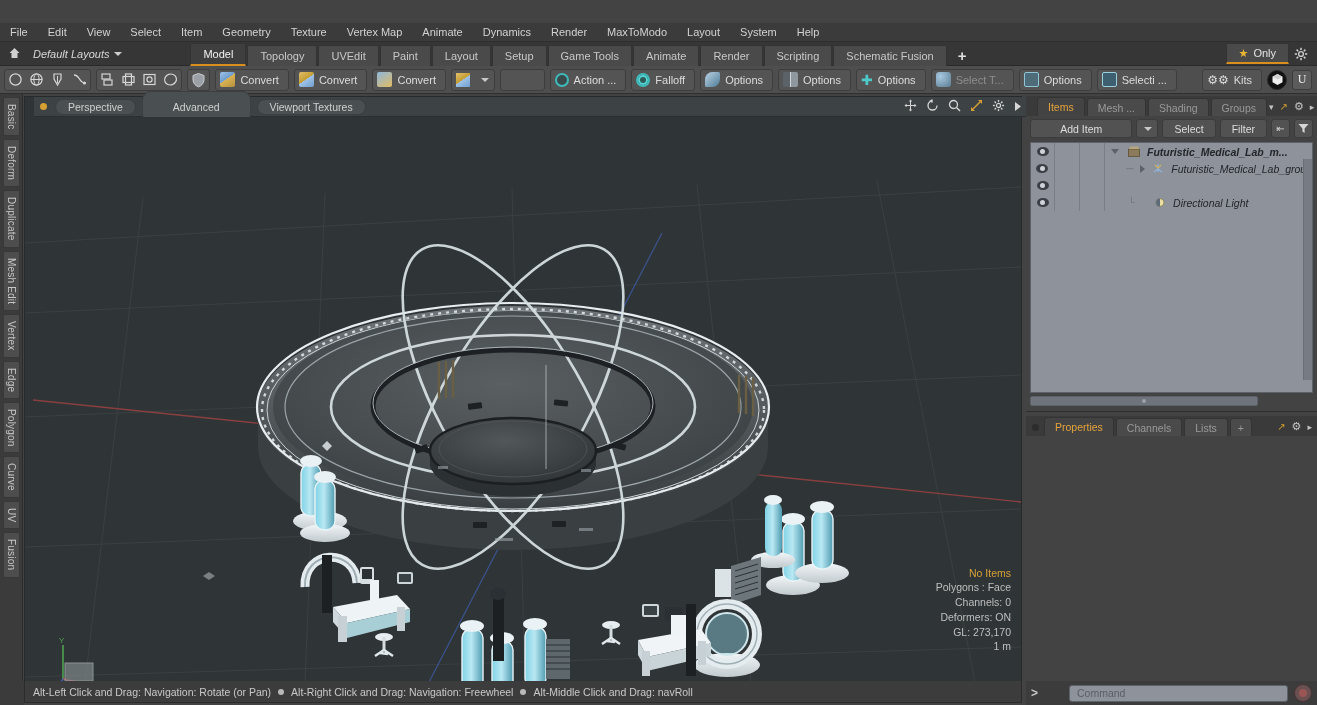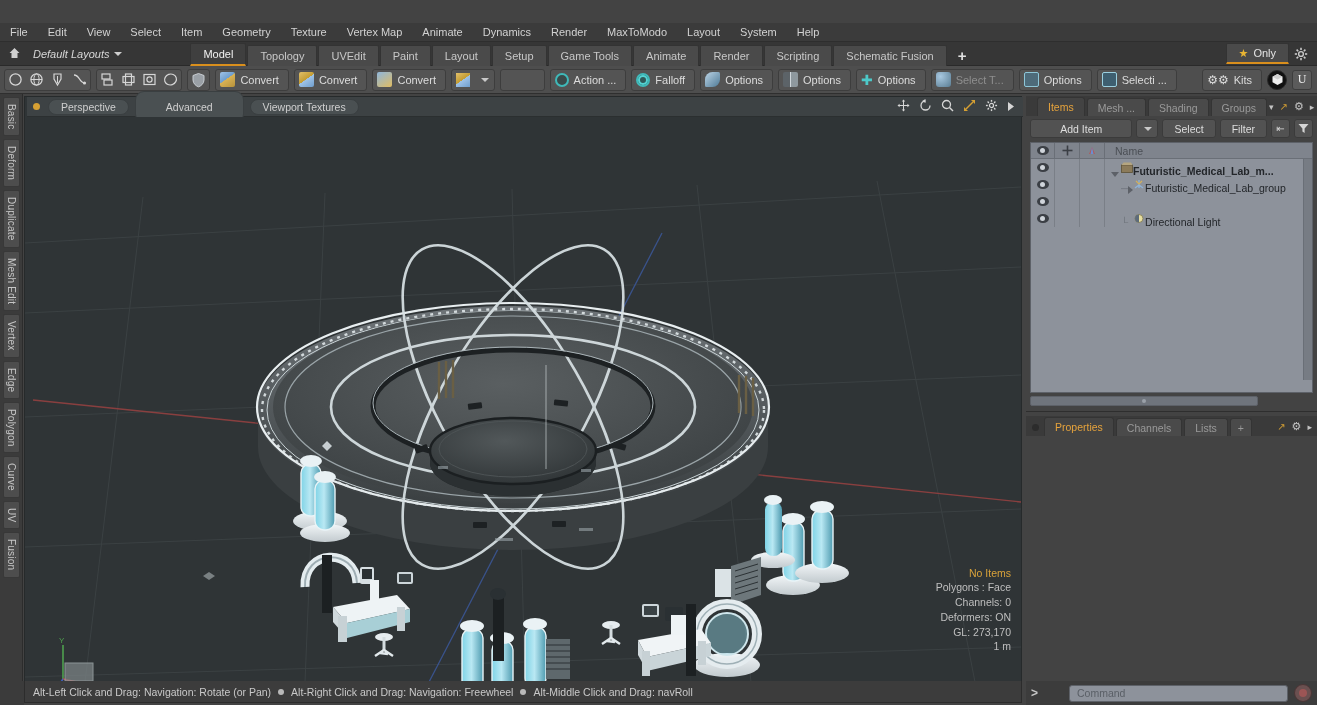--- a/index.html
+++ b/index.html
@@ -154,21 +154,21 @@
     display:flex; align-items:center; justify-content:center;
     letter-spacing:.2px;
   }
 
   
   .viewport-wrap {
     position:absolute; left:24px; top:96px; width:998px; height:585px;
     background:#2f3436; border:1px solid #262a2b;
   }
   .vp-header {
-    position:absolute; top:0; left:2px; width:100%; height:20px;
+    position:absolute; top:0; left:9px; width:100%; height:20px;
     background:#3d4244; display:flex; align-items:center; padding-left:6px;
     border-bottom:1px solid #2b2f30;
   }
   .vp-dot { width:7px;height:7px;border-radius:50%;background:#d6a033;margin-right:8px;flex:0 0 auto;}
   .vp-pill {
     font-size:10.5px; color:#cfcfcf; background:#4a5052; border:1px solid #3a3f41;
     border-radius:9px; padding:1px 12px; margin-right:6px; white-space:nowrap;
   }
   .vp-hicons { margin-left:auto; display:flex; align-items:center; gap:9px; padding-right:8px; color:#d6d6d6; }
 
@@ -239,21 +239,21 @@
   .it-col.cname { flex:1 1 auto; justify-content:flex-start; padding-left:10px; border-right:none;}
   .it-col.cname span { font-size:10.5px; color:#4a4e54; }
   .eye {
     width:12px;height:9px;border-radius:50%/50%;background:#3b3f45;
     display:flex;align-items:center;justify-content:center;
   }
   .eye::after{content:"";width:5px;height:5px;border-radius:50%;background:#cfd4da;}
   .it-row { display:flex; height:17px; align-items:center; }
   .it-row .c1,.it-row .c2,.it-row .c3 { border-right:1px solid #7a7f87; height:17px; display:flex;align-items:center;justify-content:center;}
   .it-row .c1{width:24px;} .it-row .c2{width:25px;} .it-row .c3{width:25px;}
-  .it-name { flex:1 1 auto; display:flex; align-items:flex-end; gap:0; padding-left:4px; overflow:hidden; }
+  .it-name { flex:1 1 auto; display:flex; align-items:center; gap:7px; padding-left:4px; overflow:hidden;font-style:italic; }
   .it-name span.lbl { font-size:10.5px; color:#23262a; white-space:nowrap; }
   .it-name span.lbl.bold { font-weight:bold; }
   .tri-down { width:0;height:0;border-left:4px solid transparent;border-right:4px solid transparent;border-top:5px solid #5d6168; }
   .tri-right{ width:0;height:0;border-top:4px solid transparent;border-bottom:4px solid transparent;border-left:5px solid #5d6168; }
   .elbow { color:#6d727a; font-size:10px; line-height:1; }
   .it-vscroll {
     position:absolute; right:0; top:16px; width:9px; bottom:12px; background:#777c84;
     border-left:1px solid #6a6f77;
   }
   .it-hscroll-wrap {
@@ -851,40 +851,20 @@
       <div class="rp-btn">Filter</div>
       <div class="rp-iconbtn">⇤</div>
       <div class="rp-iconbtn">
         <svg width="11" height="11" viewBox="0 0 11 11">
             <path d="M0.5 1 H10.5 L6.6 5.6 V10 L4.4 8.6 V5.6 Z" fill="#d5d5d5"></path>
           </svg>
       </div>
     </div>
 
     <div class="itemtree">
-      <div class="it-head">
-        <div class="it-col c1">
-            <span class="eye"></span>
-          </div>
-        <div class="it-col c2">
-          <svg width="11" height="11" viewBox="0 0 11 11">
-              <line x1="5.5" y1="0.5" x2="5.5" y2="10.5" stroke="#3b3f45" stroke-width="1.6"></line>
-              <line x1="0.5" y1="5.5" x2="10.5" y2="5.5" stroke="#3b3f45" stroke-width="1.6"></line>
-            </svg>
-        </div>
-        <div class="it-col c3">
-          <svg width="11" height="11" viewBox="0 0 11 11">
-              <path d="M2 9 L5 2 L8 9 Z" fill="#b05a5a"></path>
-              <path d="M3.5 9 L5 2 L6.5 9 Z" fill="#6a8fd0"></path>
-            </svg>
-        </div>
-        <div class="it-col cname">
-          <span>Name</span>
-        </div>
-      </div>
 
       <div class="it-row">
         <div class="c1">
             <span class="eye"></span>
           </div>
         <div class="c2"></div>
           <div class="c3"></div>
         <div class="it-name">
           <span style="width:12px;display:inline-flex;justify-content:center;">
               <span class="tri-down"></span>

